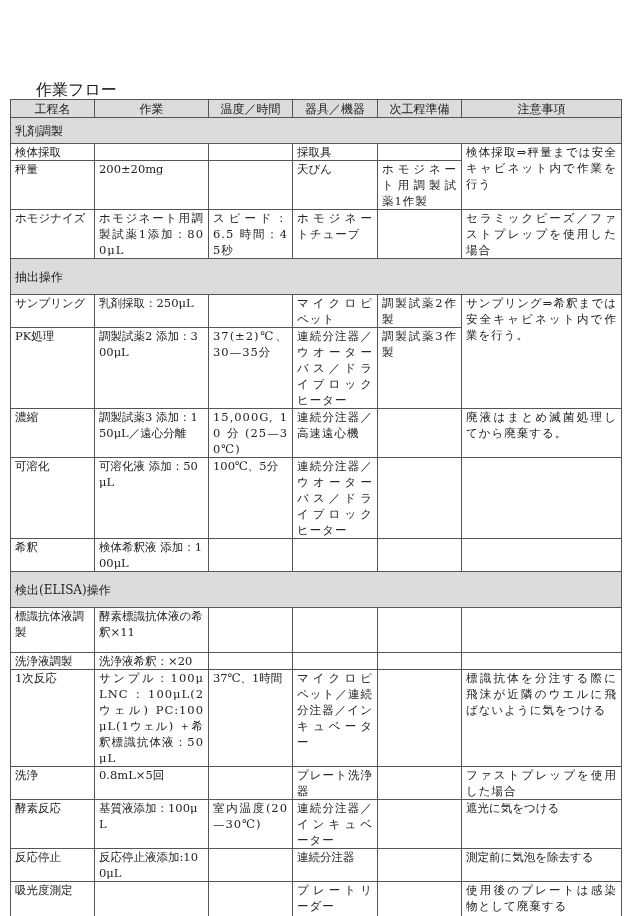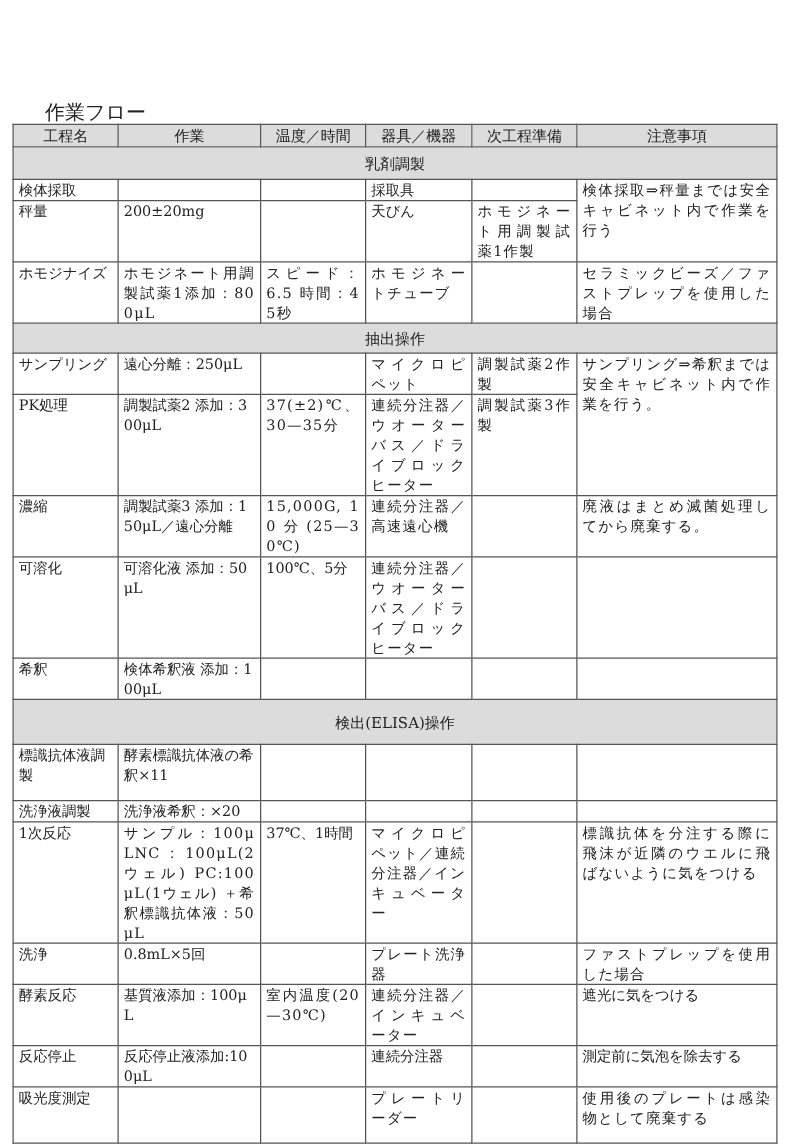--- a/index.html
+++ b/index.html
@@ -24,21 +24,21 @@
     vertical-align: top;
     font-weight: normal;
     word-break: break-all;
     overflow: hidden;
   }
   table.flow th {
     background: #dcdcdc; text-align: center; vertical-align: middle;
     height: 17px; font-size: 12px;
   }
   tr.section td {
-    background: #dcdcdc; text-align: center; vertical-align: middle;
+    background: #dcdcdc; text-align: left; vertical-align: middle;
     font-size: 12px;
   }
   td.center { text-align: left; }
   td.justify { text-align: justify; text-align-last: left; letter-spacing: 1px; }
 </style>
 </head>
 <body>
 
 <div class="doc-title">作業フロー</div>
 
@@ -83,26 +83,26 @@
     </tr>
     <tr style="height:49px">
       <td>ホモジナイズ</td>
       <td class="justify">ホモジネート用調製試薬1添加：800μL</td>
       <td class="justify">スピード：6.5 時間：45秒</td>
       <td class="justify">ホモジネートチューブ</td>
       <td></td>
       <td class="justify">セラミックビーズ／ファストプレップを使用した場合</td>
     </tr>
 
-    <tr class="section" style="height:24px">
+    <tr class="section" style="height:36px">
       <td colspan="6">抽出操作</td>
     </tr>
     <tr style="height:32px">
       <td>サンプリング</td>
-      <td>遠心分離：250μL</td>
+      <td>乳剤採取：250μL</td>
       <td></td>
       <td class="justify">マイクロピペット</td>
       <td class="justify">調製試薬2作製</td>
       <td rowspan="2" class="justify">サンプリング⇒希釈までは安全キャビネット内で作業を行う。</td>
     </tr>
     <tr style="height:78px">
       <td>PK処理</td>
       <td class="center">調製試薬2 添加：300μL</td>
       <td class="justify">37(±2)℃、30—35分</td>
       <td class="justify">連続分注器／ウオーターバス／ドライブロックヒーター</td>

